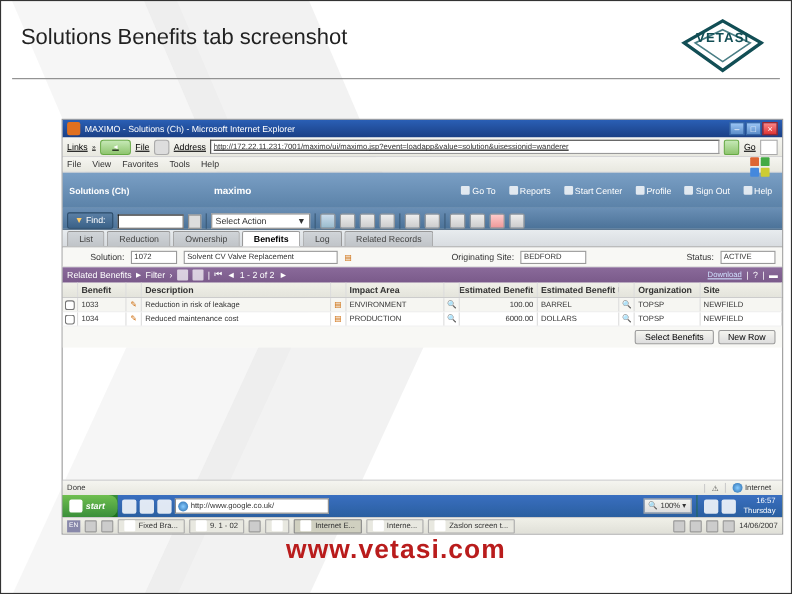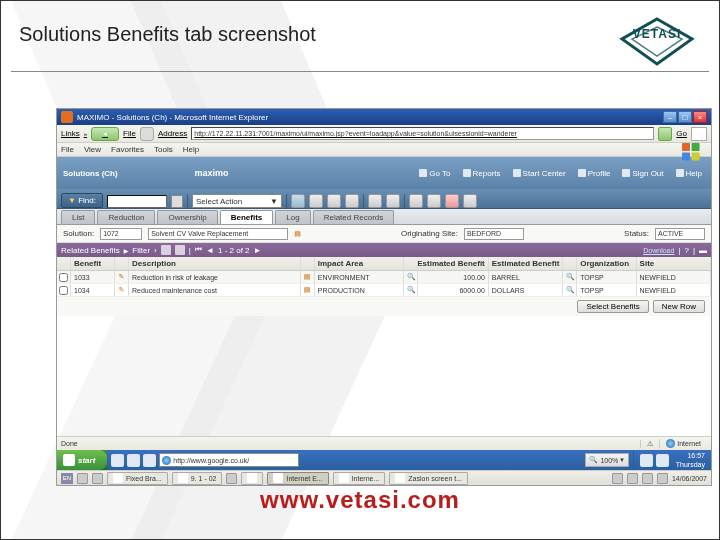--- a/index.html
+++ b/index.html
@@ -48,21 +48,21 @@
   .select-action { background: #fff; border: 1px solid #888; height: 14px; width: 90px; color: #333; padding: 0 3px; display: flex; align-items: center; font-size: 8px; }
   .tb-icon { width: 14px; height: 14px; background: linear-gradient(#eee,#ccc); border: 1px solid #999; border-radius: 2px; }
   .tb-icon.save { background: linear-gradient(#cde,#9bc); }
   .tb-icon.del { background: linear-gradient(#fcc,#e99); }
   
   .tab-row { background: linear-gradient(#e8ecef,#d8dce0); height: 16px; display: flex; align-items: flex-end; padding: 0 4px; border-bottom: 1px solid #999; gap: 2px; }
   .tab { background: linear-gradient(#d0d4d8,#c0c4c8); border: 1px solid #999; border-bottom: none; padding: 2px 10px; font-size: 8px; color: #444; border-radius: 2px 2px 0 0; cursor: pointer; }
   .tab.active { background: #fff; color: #000; font-weight: bold; }
   
   .form-row { background: #f8f8f5; height: 18px; display: flex; align-items: center; padding: 0 6px; gap: 6px; border-bottom: 1px solid #ddd; font-size: 8px; color: #333; }
-  .form-row .lbl { font-weight: normal; }
+  .form-row .lbl { font-weight: normal; margin-left: 19px; }
   .form-row .inp { background: #fff; border: 1px solid #999; height: 12px; padding: 0 2px; display: flex; align-items: center; font-size: 7px; color: #333; }
   .form-row .spacer { flex: 1; }
   
   .section-hdr { background: linear-gradient(#8a6a9a,#7a5a8a); color: #fff; height: 14px; display: flex; align-items: center; padding: 0 4px; font-size: 8px; gap: 4px; }
   .section-hdr .tri { font-size: 6px; }
   .sh-icon { width: 10px; height: 10px; background: #fff; opacity: 0.7; border-radius: 1px; }
   .sh-spacer { flex: 1; }
   .sh-link { color: #d0e0ff; font-size: 7px; text-decoration: underline; }
   
   .grid { width: 100%; }

